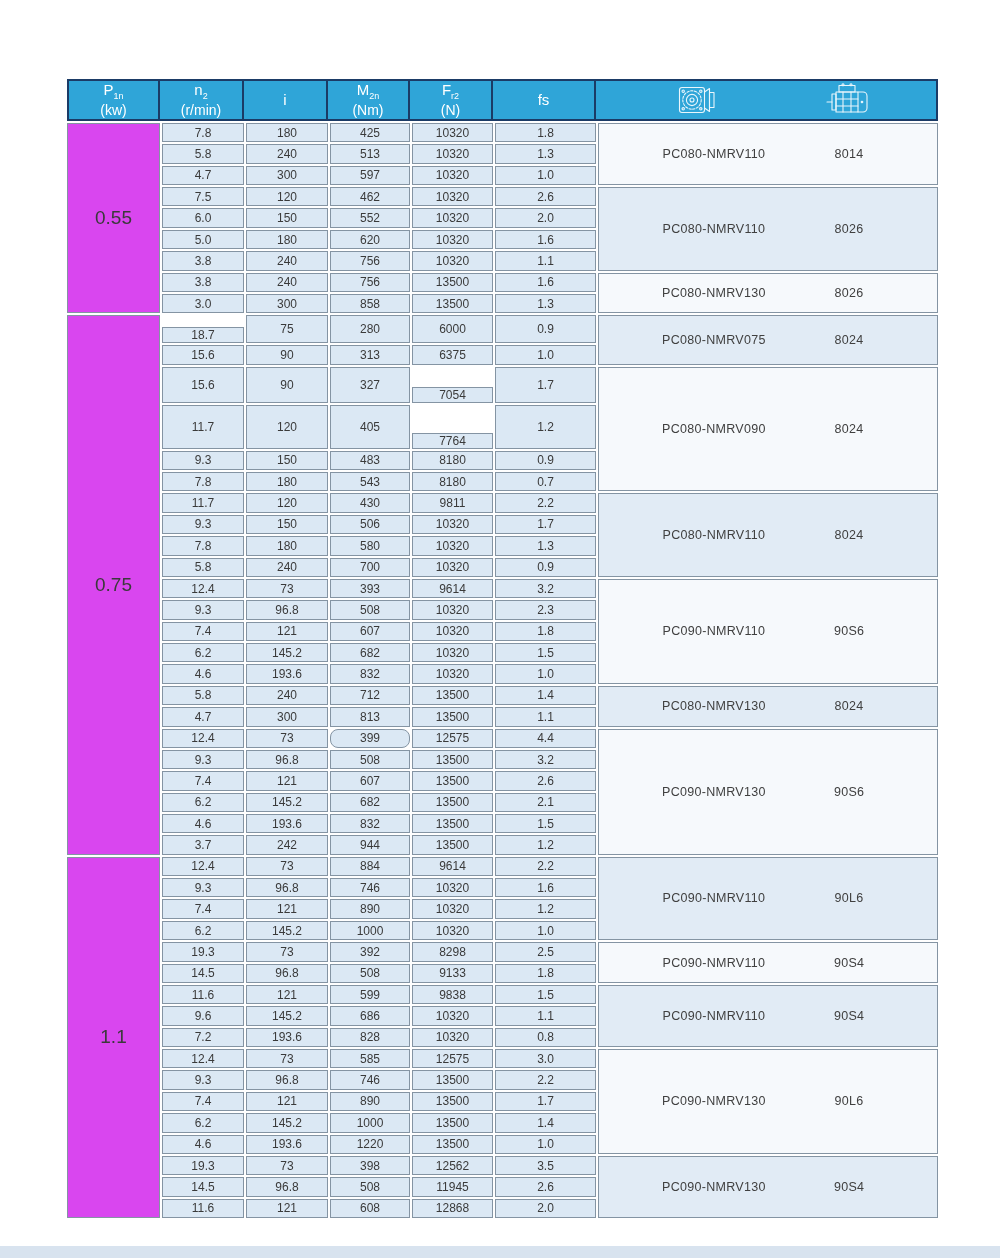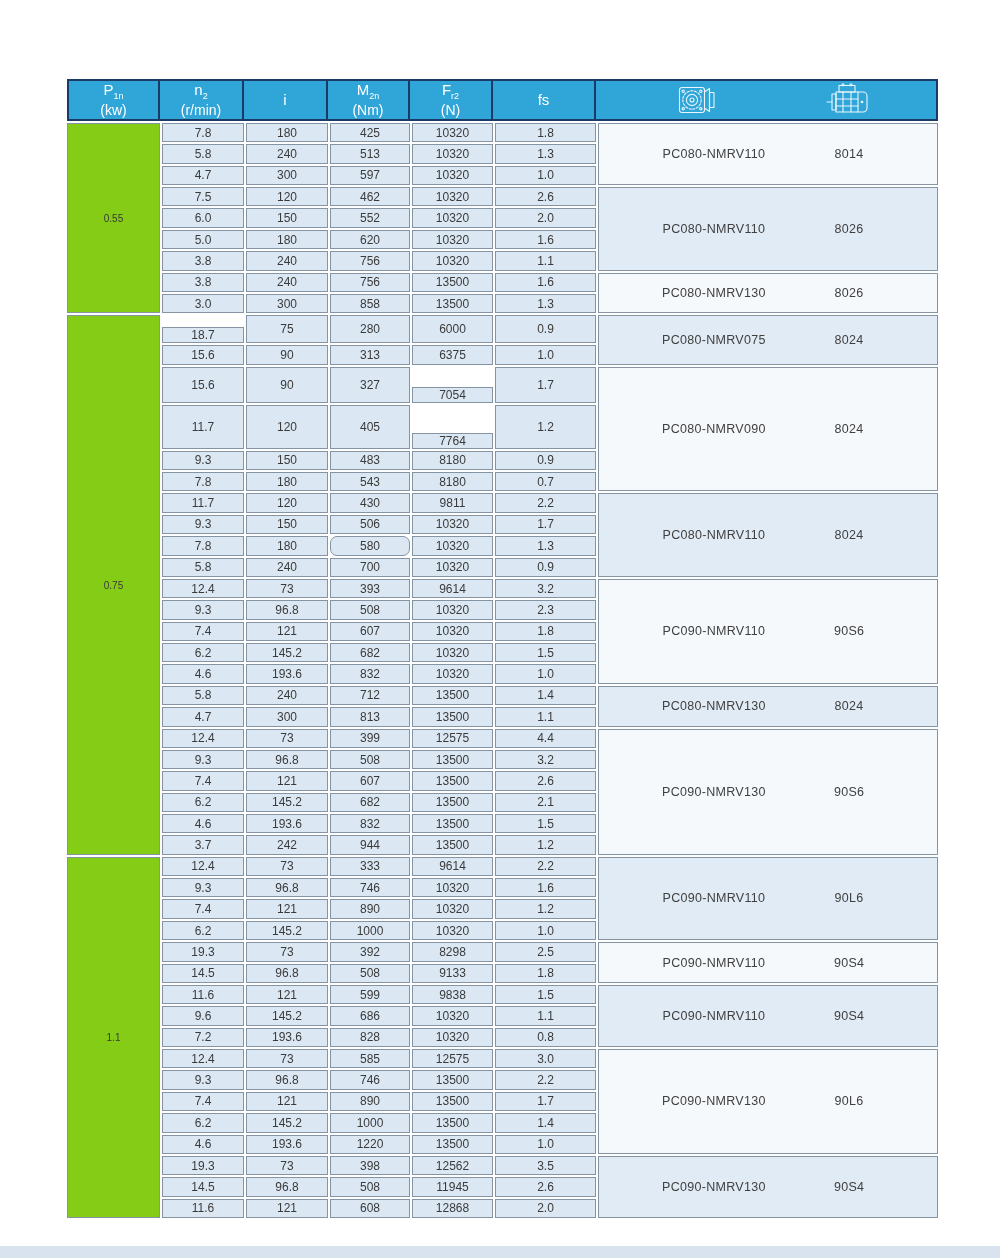--- a/index.html
+++ b/index.html
@@ -37,21 +37,21 @@
 
   
   .tbody{
     position:absolute;left:67px;top:123px;width:871px;height:1095px;
     display:grid;grid-template-columns:93px 82px 82px 80px 81px 101px 340px;
     grid-template-rows:repeat(49,1fr);gap:2px;
   }
   .cell{background:#DBE8F4;border:1px solid #8494A3;box-sizing:border-box;
         display:flex;align-items:center;justify-content:center;
         font-size:12px;color:#3A3A3A;}
-  .power-cell{background:#84cc16;font-size:10px;}
+  .power-cell{background:#d946ef;font-size:19px;}
   .model-cell{position:relative;background:#F6F9FC;}
   .model-cell.blue{background:#E1EBF5;}
   .model-name{position:absolute;left:34%;top:50%;transform:translate(-50%,-50%);
               font-size:12.5px;letter-spacing:0.3px;color:#404040;white-space:nowrap;}
   .motor-label{position:absolute;left:74%;top:50%;transform:translate(-50%,-50%);
                font-size:12.5px;letter-spacing:0.3px;color:#404040;white-space:nowrap;}
 
   
   .bottom-band{position:absolute;left:0;bottom:0;width:100%;height:12px;background:#D8E3EF;}
 </style>
@@ -202,21 +202,21 @@
       <div class="cell data-cell" style="grid-area: 16 / 4;">430</div>
       <div class="cell data-cell" style="grid-area: 16 / 5;">9811</div>
       <div class="cell data-cell" style="grid-area: 16 / 6;">2.2</div>
       <div class="cell data-cell" style="grid-area: 17 / 2;">9.3</div>
       <div class="cell data-cell" style="grid-area: 17 / 3;">150</div>
       <div class="cell data-cell" style="grid-area: 17 / 4;">506</div>
       <div class="cell data-cell" style="grid-area: 17 / 5;">10320</div>
       <div class="cell data-cell" style="grid-area: 17 / 6;">1.7</div>
       <div class="cell data-cell" style="grid-area: 18 / 2;">7.8</div>
       <div class="cell data-cell" style="grid-area: 18 / 3;">180</div>
-      <div class="cell data-cell" style="grid-area: 18 / 4; border-radius: 7px;">580</div>
+      <div class="cell data-cell" style="grid-area: 18 / 4;">580</div>
       <div class="cell data-cell" style="grid-area: 18 / 5;">10320</div>
       <div class="cell data-cell" style="grid-area: 18 / 6;">1.3</div>
       <div class="cell data-cell" style="grid-area: 19 / 2;">5.8</div>
       <div class="cell data-cell" style="grid-area: 19 / 3;">240</div>
       <div class="cell data-cell" style="grid-area: 19 / 4;">700</div>
       <div class="cell data-cell" style="grid-area: 19 / 5;">10320</div>
       <div class="cell data-cell" style="grid-area: 19 / 6;">0.9</div>
       <div class="cell data-cell" style="grid-area: 20 / 2;">12.4</div>
       <div class="cell data-cell" style="grid-area: 20 / 3;">73</div>
       <div class="cell data-cell" style="grid-area: 20 / 4;">393</div>
@@ -247,21 +247,21 @@
       <div class="cell data-cell" style="grid-area: 25 / 4;">712</div>
       <div class="cell data-cell" style="grid-area: 25 / 5;">13500</div>
       <div class="cell data-cell" style="grid-area: 25 / 6;">1.4</div>
       <div class="cell data-cell" style="grid-area: 26 / 2;">4.7</div>
       <div class="cell data-cell" style="grid-area: 26 / 3;">300</div>
       <div class="cell data-cell" style="grid-area: 26 / 4;">813</div>
       <div class="cell data-cell" style="grid-area: 26 / 5;">13500</div>
       <div class="cell data-cell" style="grid-area: 26 / 6;">1.1</div>
       <div class="cell data-cell" style="grid-area: 27 / 2;">12.4</div>
       <div class="cell data-cell" style="grid-area: 27 / 3;">73</div>
-      <div class="cell data-cell" style="grid-area: 27 / 4;">399</div>
+      <div class="cell data-cell" style="grid-area: 27 / 4; border-radius: 8px;">399</div>
       <div class="cell data-cell" style="grid-area: 27 / 5;">12575</div>
       <div class="cell data-cell" style="grid-area: 27 / 6;">4.4</div>
       <div class="cell data-cell" style="grid-area: 28 / 2;">9.3</div>
       <div class="cell data-cell" style="grid-area: 28 / 3;">96.8</div>
       <div class="cell data-cell" style="grid-area: 28 / 4;">508</div>
       <div class="cell data-cell" style="grid-area: 28 / 5;">13500</div>
       <div class="cell data-cell" style="grid-area: 28 / 6;">3.2</div>
       <div class="cell data-cell" style="grid-area: 29 / 2;">7.4</div>
       <div class="cell data-cell" style="grid-area: 29 / 3;">121</div>
       <div class="cell data-cell" style="grid-area: 29 / 4;">607</div>
@@ -278,21 +278,21 @@
       <div class="cell data-cell" style="grid-area: 31 / 5;">13500</div>
       <div class="cell data-cell" style="grid-area: 31 / 6;">1.5</div>
       <div class="cell data-cell" style="grid-area: 32 / 2;">3.7</div>
       <div class="cell data-cell" style="grid-area: 32 / 3;">242</div>
       <div class="cell data-cell" style="grid-area: 32 / 4;">944</div>
       <div class="cell data-cell" style="grid-area: 32 / 5;">13500</div>
       <div class="cell data-cell" style="grid-area: 32 / 6;">1.2</div>
       <div class="cell power-cell" style="grid-area: 33 / 1 / span 17;">1.1</div>
       <div class="cell data-cell" style="grid-area: 33 / 2;">12.4</div>
       <div class="cell data-cell" style="grid-area: 33 / 3;">73</div>
-      <div class="cell data-cell" style="grid-area: 33 / 4;">333</div>
+      <div class="cell data-cell" style="grid-area: 33 / 4;">884</div>
       <div class="cell data-cell" style="grid-area: 33 / 5;">9614</div>
       <div class="cell data-cell" style="grid-area: 33 / 6;">2.2</div>
       <div class="cell data-cell" style="grid-area: 34 / 2;">9.3</div>
       <div class="cell data-cell" style="grid-area: 34 / 3;">96.8</div>
       <div class="cell data-cell" style="grid-area: 34 / 4;">746</div>
       <div class="cell data-cell" style="grid-area: 34 / 5;">10320</div>
       <div class="cell data-cell" style="grid-area: 34 / 6;">1.6</div>
       <div class="cell data-cell" style="grid-area: 35 / 2;">7.4</div>
       <div class="cell data-cell" style="grid-area: 35 / 3;">121</div>
       <div class="cell data-cell" style="grid-area: 35 / 4;">890</div>

